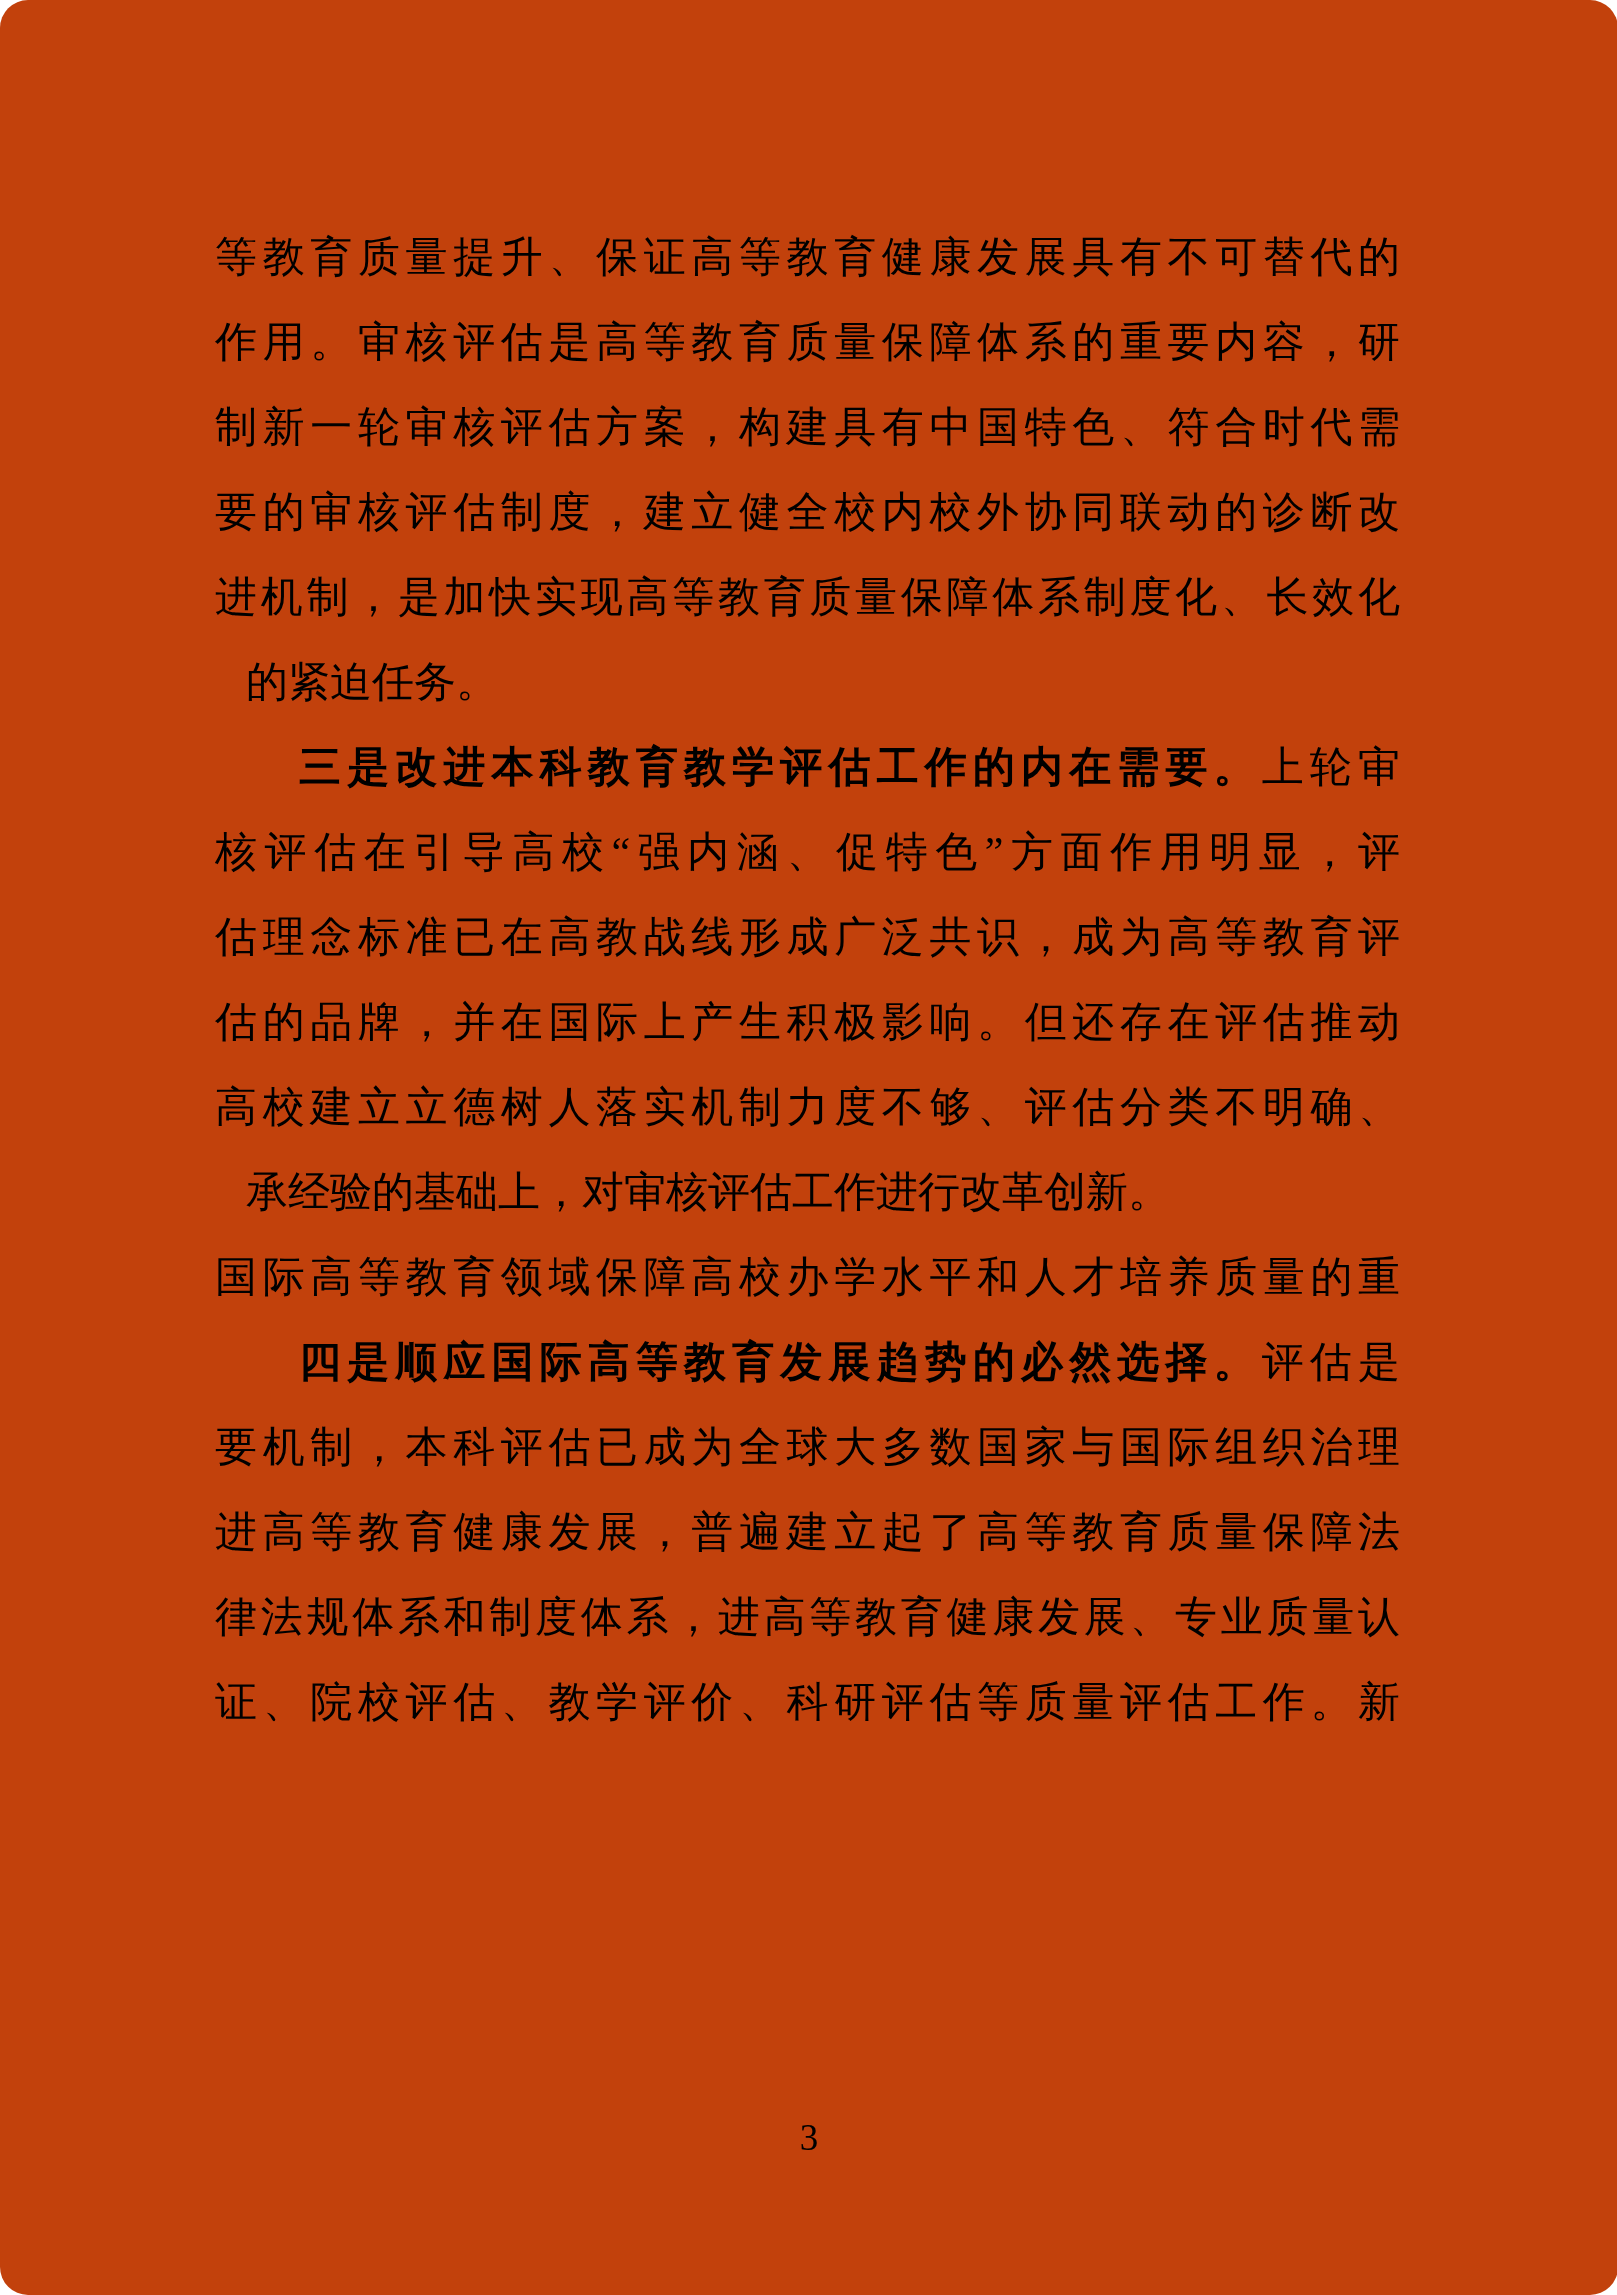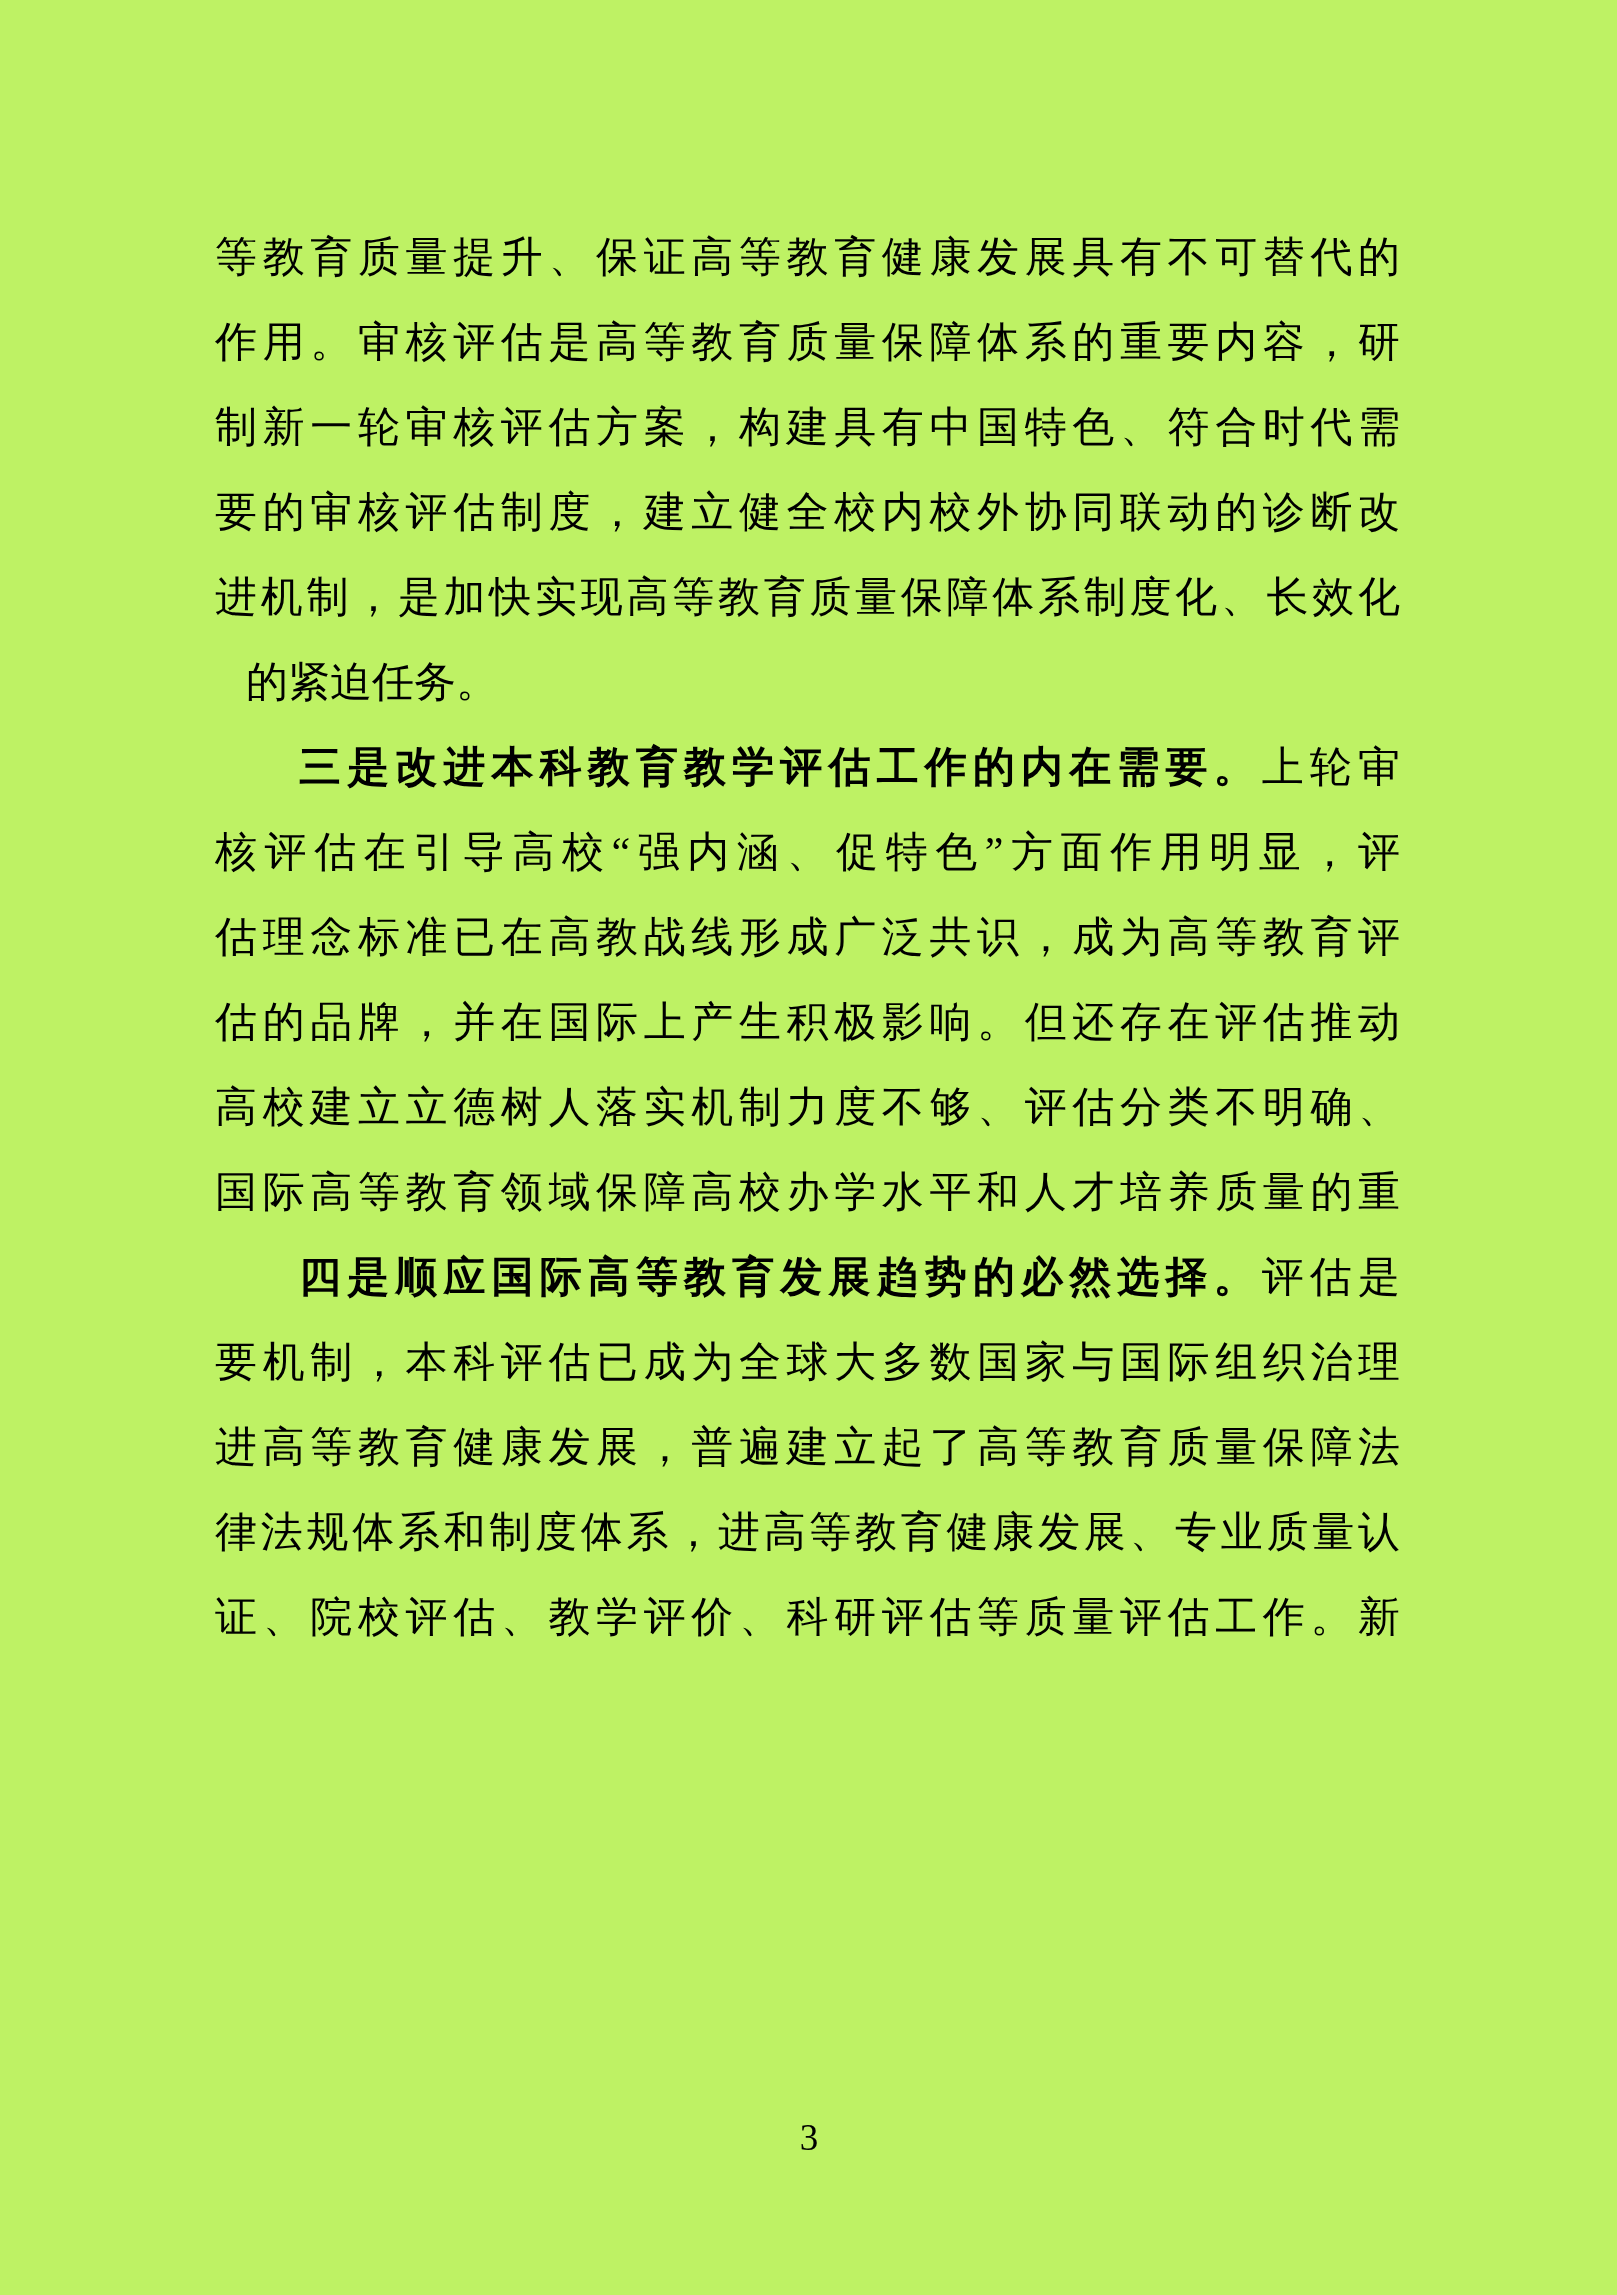--- a/index.html
+++ b/index.html
@@ -4,24 +4,25 @@
 <style>
   html, body {
     margin: 0;
     padding: 0;
     background: #ffffff;
   }
   .page {
     position: relative;
     width: 1618px;
     height: 2295px;
-    background: #bef264;
+    background: #c2410c;
     overflow: hidden;
     font-family: "Liberation Serif", "DejaVu Serif", serif;
     color: #000000;
+    border-radius: 28px;
   }
   .text-block {
     position: absolute;
     left: 215px;
     top: 215px;
     width: 1185px;
   }
   .line {
     height: 85px;
     line-height: 85px;
@@ -62,20 +63,21 @@
     <div class="line"><span>制新一轮审核评估方案，构建具有中国特色、符合时代需</span></div>
     <div class="line"><span>要的审核评估制度，建立健全校内校外协同联动的诊断改</span></div>
     <div class="line"><span>进机制，是加快实现高等教育质量保障体系制度化、长效化</span></div>
     <div class="line para-end"><span>的紧迫任务。</span></div>
 
     <div class="line indent"><span class="bold">三是改进本科教育教学评估工作的内在需要。</span><span>上轮审</span></div>
     <div class="line"><span>核评估在引导高校“强内涵、促特色”方面作用明显，评</span></div>
     <div class="line"><span>估理念标准已在高教战线形成广泛共识，成为高等教育评</span></div>
     <div class="line"><span>估的品牌，并在国际上产生积极影响。但还存在评估推动</span></div>
     <div class="line"><span>高校建立立德树人落实机制力度不够、评估分类不明确、</span></div>
+    <div class="line para-end"><span>承经验的基础上，对审核评估工作进行改革创新。</span></div>
 
     <div class="line"><span>国际高等教育领域保障高校办学水平和人才培养质量的重</span></div>
     <div class="line indent"><span class="bold">四是顺应国际高等教育发展趋势的必然选择。</span><span>评估是</span></div>
     <div class="line"><span>要机制，本科评估已成为全球大多数国家与国际组织治理</span></div>
     <div class="line"><span>进高等教育健康发展，普遍建立起了高等教育质量保障法</span></div>
     <div class="line"><span>律法规体系和制度体系，进高等教育健康发展、专业质量认</span></div>
     <div class="line"><span>证、院校评估、教学评价、科研评估等质量评估工作。新</span></div>
 
   </div>
 

